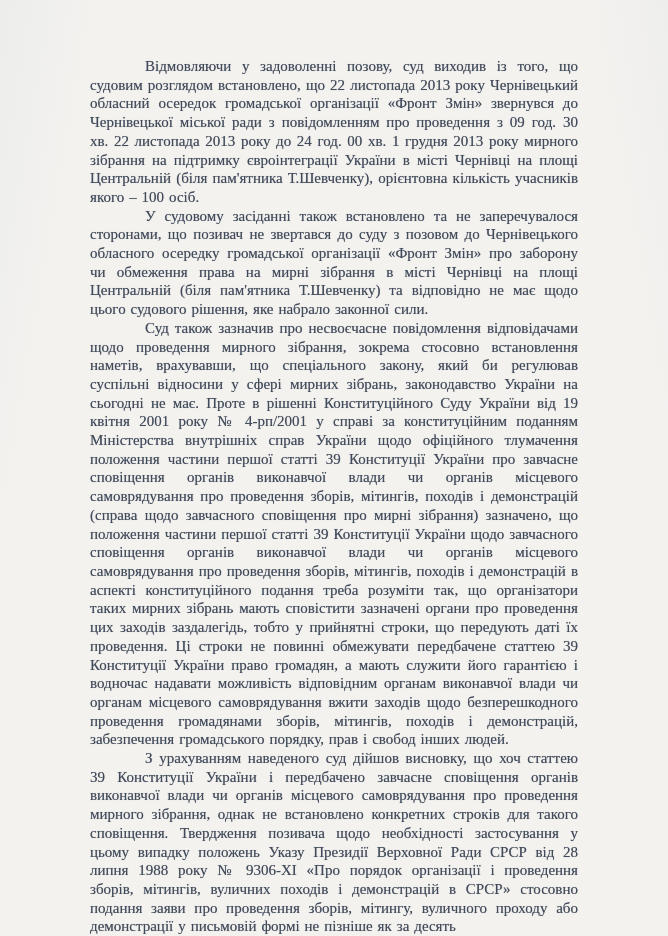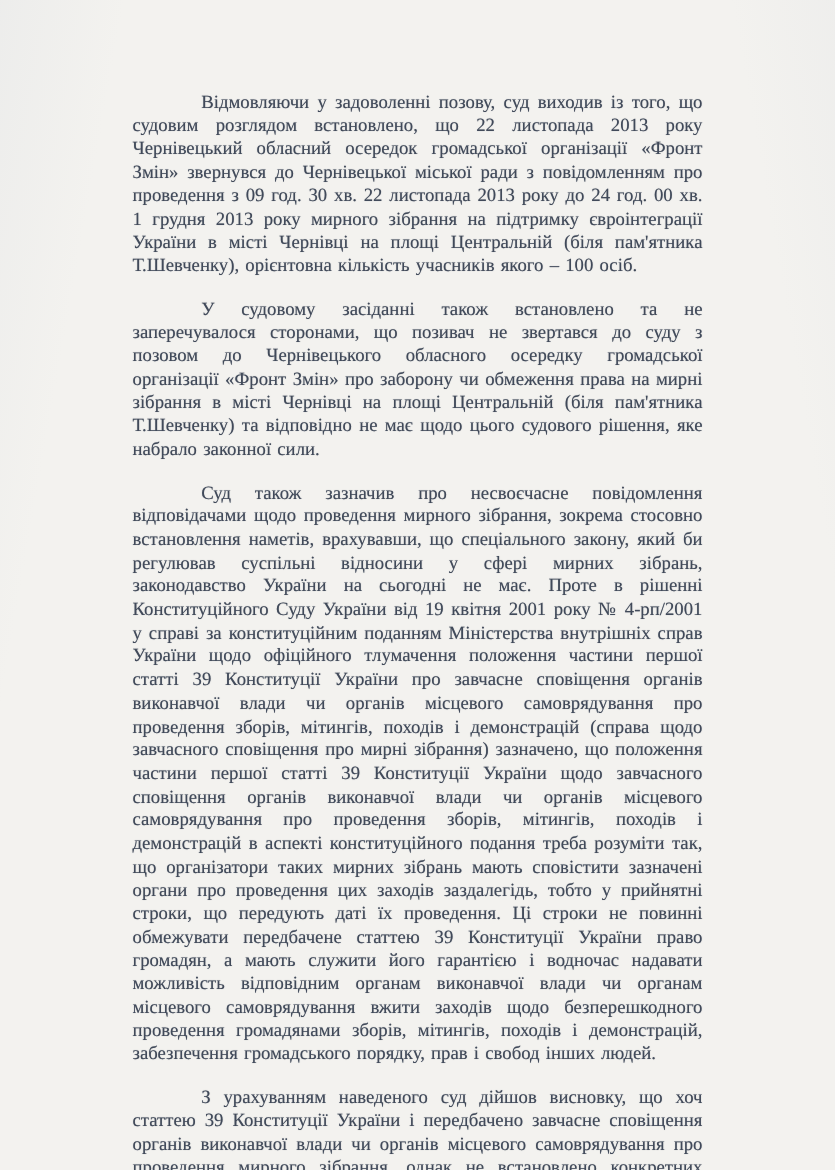--- a/index.html
+++ b/index.html
@@ -18,21 +18,21 @@
     height: 936px;
     box-sizing: border-box;
     
     background:
       linear-gradient(100deg, rgba(225,227,229,0.35) 0%, rgba(244,243,240,0) 12%),
       linear-gradient(260deg, rgba(228,229,231,0.30) 0%, rgba(244,243,240,0) 10%),
       #f3f2ef;
     padding: 57px 90px 0 90px;
   }
   .doc-text p {
-    margin: 16px;
+    margin: 0;
     font-family: "Liberation Serif", "DejaVu Serif", serif;
     font-size: 15px;
     line-height: 18.7px;
     text-align: justify;
     text-indent: 55px;
     color: #414a5a;
     
     text-shadow: 0 0 0.7px rgba(65, 74, 90, 0.55);
     word-spacing: 1.2px;
   }

